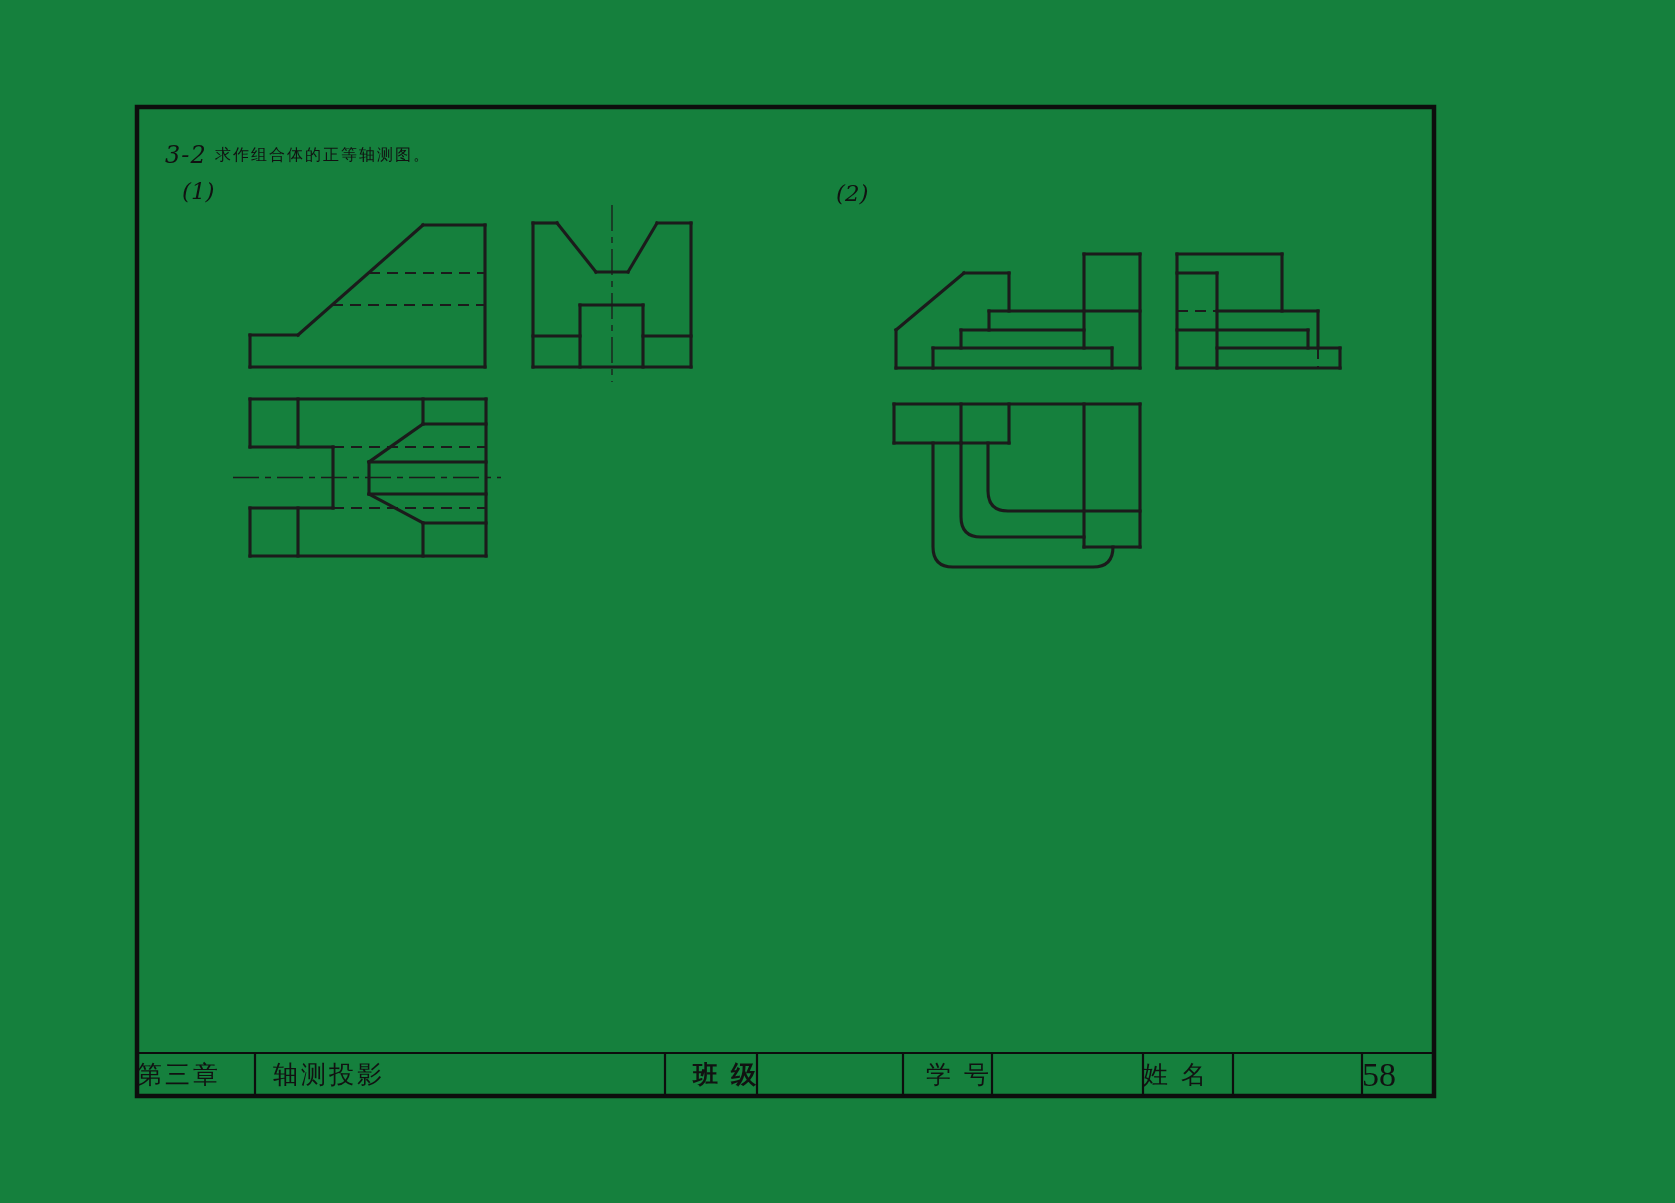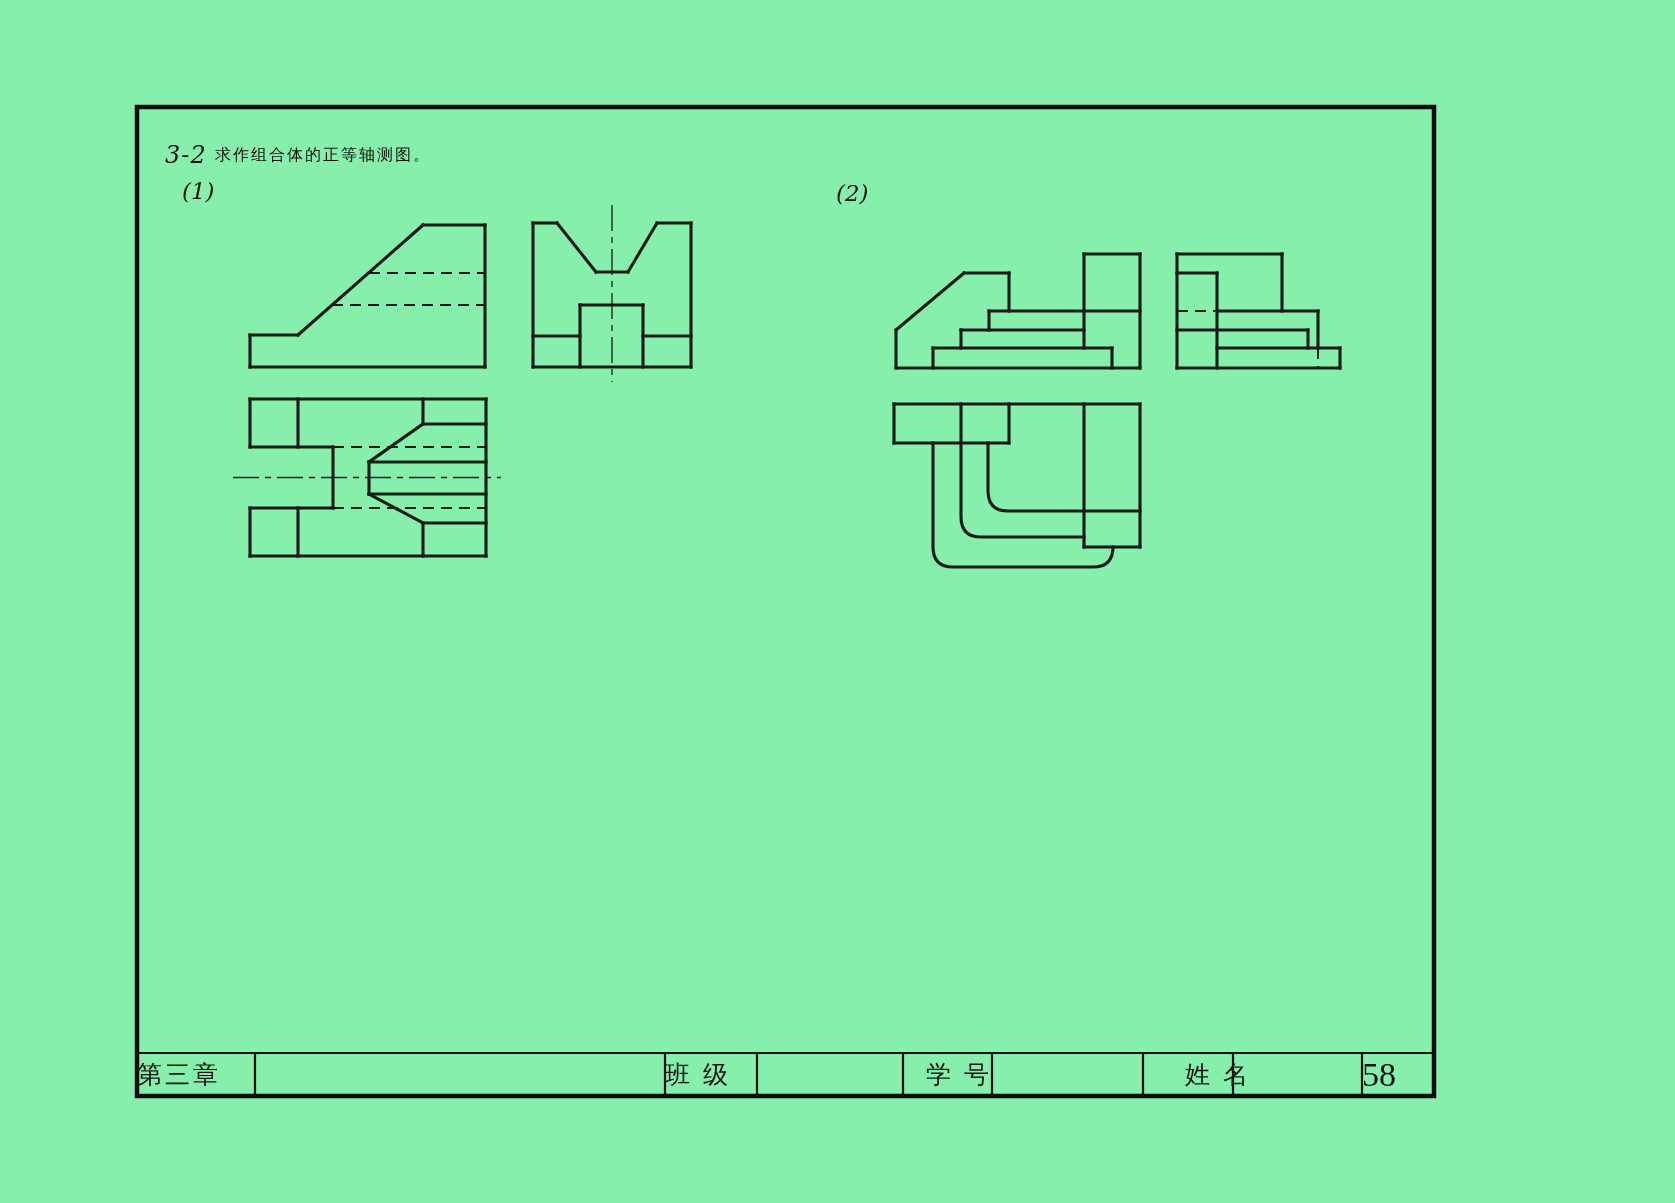--- a/index.html
+++ b/index.html
@@ -1,19 +1,19 @@
 <!DOCTYPE html>
 <html><head>
 <meta charset="utf-8">
 <style>
   html,body{margin:0;padding:0;background:#ffffff;}
   .page{
     position:relative;
     width:1675px;height:1203px;
-    background:#86efac;
+    background:#15803d;
     font-family:"Liberation Sans", sans-serif;
     color:#111;
     overflow:hidden;
   }
   svg.dwg{position:absolute;left:0;top:0;width:1675px;height:1203px;}
   svg .solid {stroke:#1b1b1b;stroke-width:3.1;fill:none;stroke-linecap:square;}
   svg .dashed{stroke:#1b1b1b;stroke-width:1.9;fill:none;stroke-linecap:butt;stroke-dasharray:11 7;}
   svg .center{stroke:#1b1b1b;stroke-width:1.3;fill:none;stroke-linecap:butt;stroke-dasharray:26 6 6 6;}
   svg .frame {stroke:#0d0d0d;stroke-width:4.5;fill:none;}
   svg .tline {stroke:#0d0d0d;stroke-width:2.2;fill:none;}
@@ -143,21 +143,22 @@
         <path d="M 988 443 L 988 491 Q 988 511 1008 511 L 1140 511" class="solid"></path>
       </g>
   </svg>
 
   <div class="txt hand prob-num">3-2</div>
   <div class="txt prob-text">求作组合体的正等轴测图。</div>
   <div class="txt hand part1">(1)</div>
   <div class="txt hand part2">(2)</div>
 
   <div class="tb-cell tb-center" style="left:137px;width:118px;">第三章</div>
-  <div class="tb-cell tb-center" style="left:665px;width:92px;">班 级</div>
+  <div class="tb-cell" style="left:273px;width:392px;">轴测投影</div>
+  <div class="tb-cell tb-center" style="left:693px;width:92px;font-weight:bold;">班 级</div>
   <div class="fill-cell" style="left:757px;width:146px;"></div>
   <div class="tb-cell tb-center" style="left:903px;width:89px;padding-left:23px;">学 号</div>
   <div class="fill-cell" style="left:992px;width:151px;"></div>
-  <div class="tb-cell tb-center" style="left:1143px;width:90px;margin-left:42px;">姓 名</div>
+  <div class="tb-cell tb-center" style="left:1143px;width:90px;">姓 名</div>
   <div class="fill-cell" style="left:1233px;width:129px;"></div>
   <div class="tb-cell tb-center tb-page" style="left:1362px;width:72px;">58</div>
 
 </div>
 
 </body></html>

